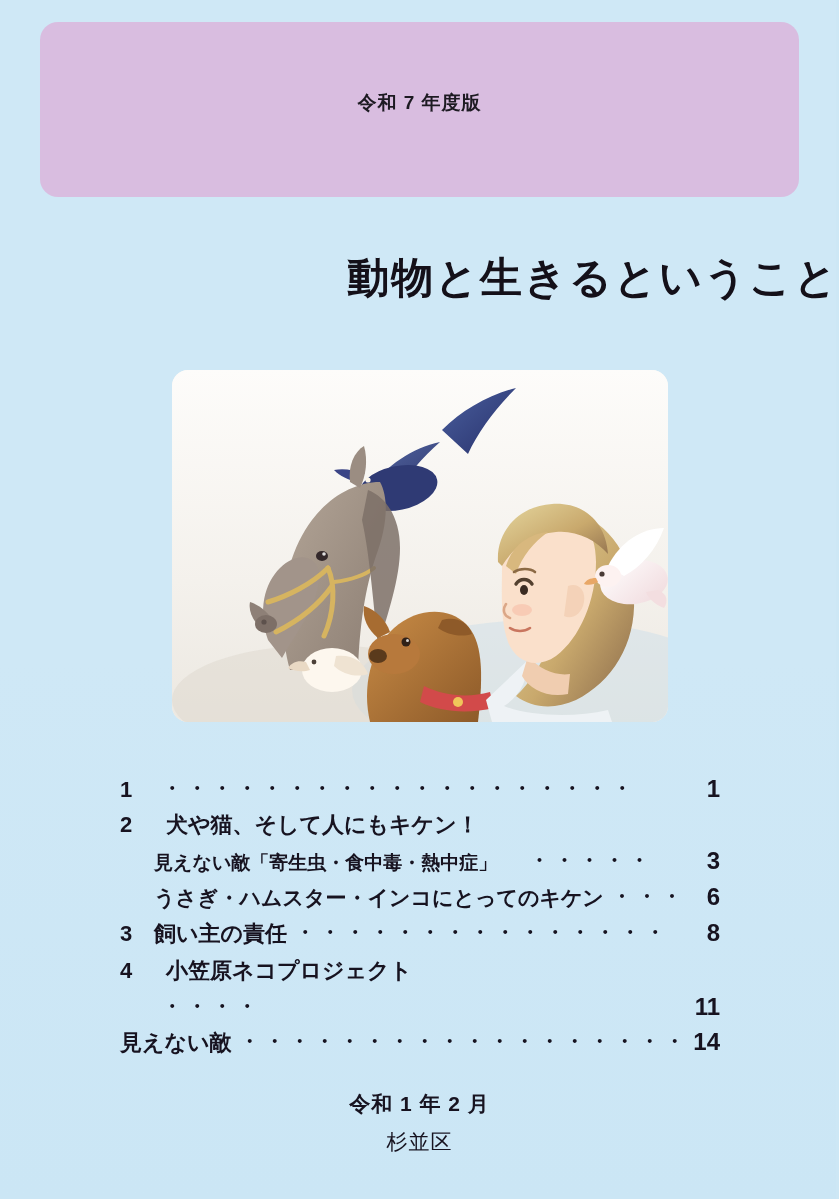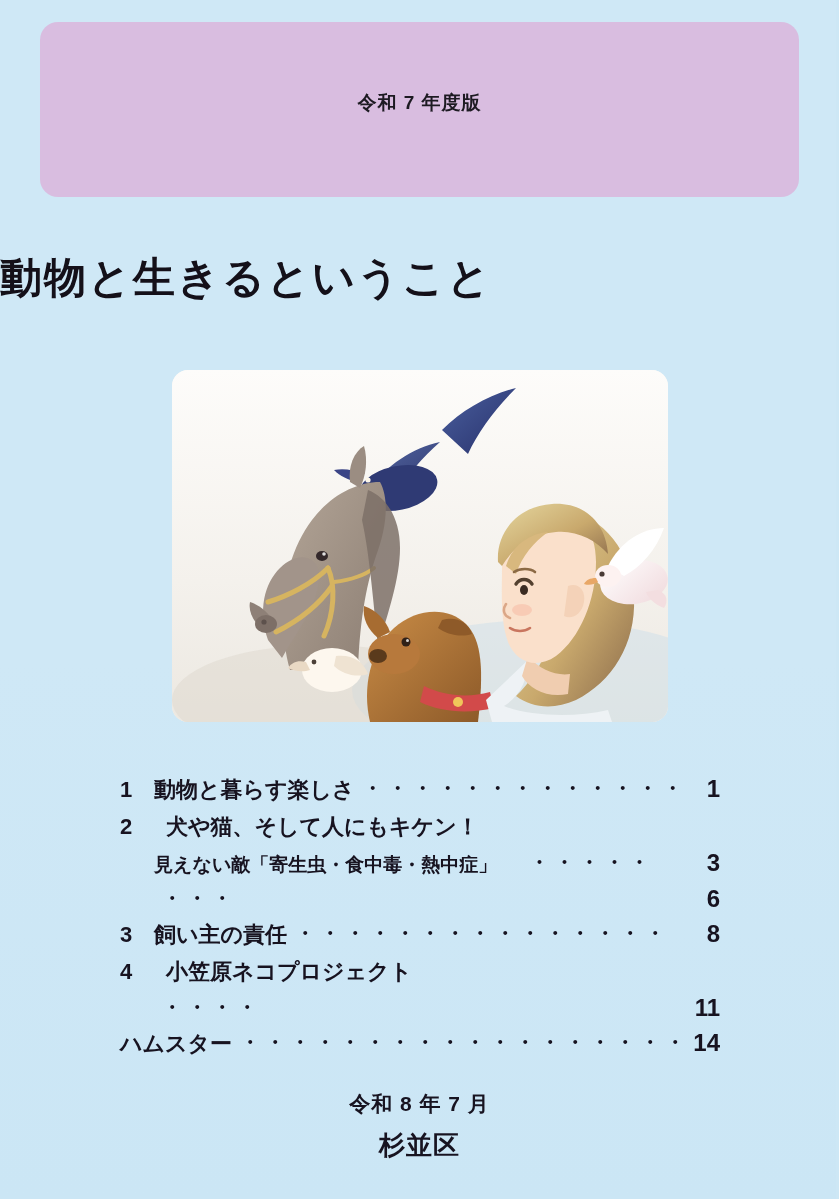--- a/index.html
+++ b/index.html
@@ -51,21 +51,21 @@
     color: #15121a;
     line-height: 1.05;
   }
 
   
   .headline {
     position: absolute;
     left: 0;
     top: 250px;
     width: 839px;
-    text-align: left;
+    text-align: right;
     font-size: 42px;
     font-weight: 700;
     letter-spacing: 2px;
     color: #141019;
   }
 
   
   .illustration {
     position: absolute;
     left: 172px;
@@ -148,22 +148,22 @@
     text-align: center;
     color: #171320;
   }
   .footer-date {
     font-size: 21px;
     font-weight: 700;
     letter-spacing: 1px;
     margin-bottom: 10px;
   }
   .footer-issuer {
-    font-size: 26px;
-    font-weight: 700;
+    font-size: 21px;
+    font-weight: 400;
     letter-spacing: 1px;
   }
 </style>
 </head>
 <body>
 
 <div class="page">
 
   <div class="banner">
     <div class="banner-edition">令和 7 年度版</div>
@@ -288,37 +288,37 @@
         <path d="M424 208 C418 208 414 210 412 214 C418 216 422 214 426 212 Z" fill="#e8a766"></path>
         <path d="M486 220 C496 224 496 232 492 238 C482 234 476 228 474 222 Z" fill="#f3dee0"></path>
       </g>
     </svg>
   </div>
 
   <div class="toc">
 
     <div class="toc-row">
       <span class="toc-num">1</span>
-      <span class="toc-label">動物と暮らす楽しさ</span>
       <span class="toc-dots">・・・・・・・・・・・・・・・・・・・</span>
       <span class="toc-page">1</span>
     </div>
 
     <div class="toc-row full">
       <span class="toc-num">2</span>
       <span class="toc-label">犬や猫、そして人にもキケン！</span>
     </div>
 
     <div class="toc-row sub">
       <span class="toc-label">見えない敵「寄生虫・食中毒・熱中症」</span>
       <span class="toc-dots">・・・・・・・・・・</span>
       <span class="toc-page">3</span>
     </div>
 
     <div class="toc-row sub2">
+      <span class="toc-label">うさぎ・ハムスター・インコにとってのキケン</span>
       <span class="toc-dots">・・・</span>
       <span class="toc-page">6</span>
     </div>
 
     <div class="toc-row">
       <span class="toc-num">3</span>
       <span class="toc-label">飼い主の責任</span>
       <span class="toc-dots">・・・・・・・・・・・・・・・・・・・・・・・</span>
       <span class="toc-page">8</span>
     </div>
@@ -327,25 +327,25 @@
       <span class="toc-num">4</span>
       <span class="toc-label">小笠原ネコプロジェクト</span>
     </div>
 
     <div class="toc-row sub">
       <span class="toc-dots">・・・・</span>
       <span class="toc-page">11</span>
     </div>
 
     <div class="toc-row nolead">
-      <span class="toc-label">ハムスター</span>
+      <span class="toc-label">見えない敵</span>
       <span class="toc-dots">・・・・・・・・・・・・・・・・・・・・・・・・・・・・</span>
       <span class="toc-page">14</span>
     </div>
 
   </div>
 
   <div class="footer">
-    <div class="footer-date">令和 8 年 7 月</div>
+    <div class="footer-date">令和 1 年 2 月</div>
     <div class="footer-issuer">杉並区</div>
   </div>
 
 </div>
 
 </body></html>

